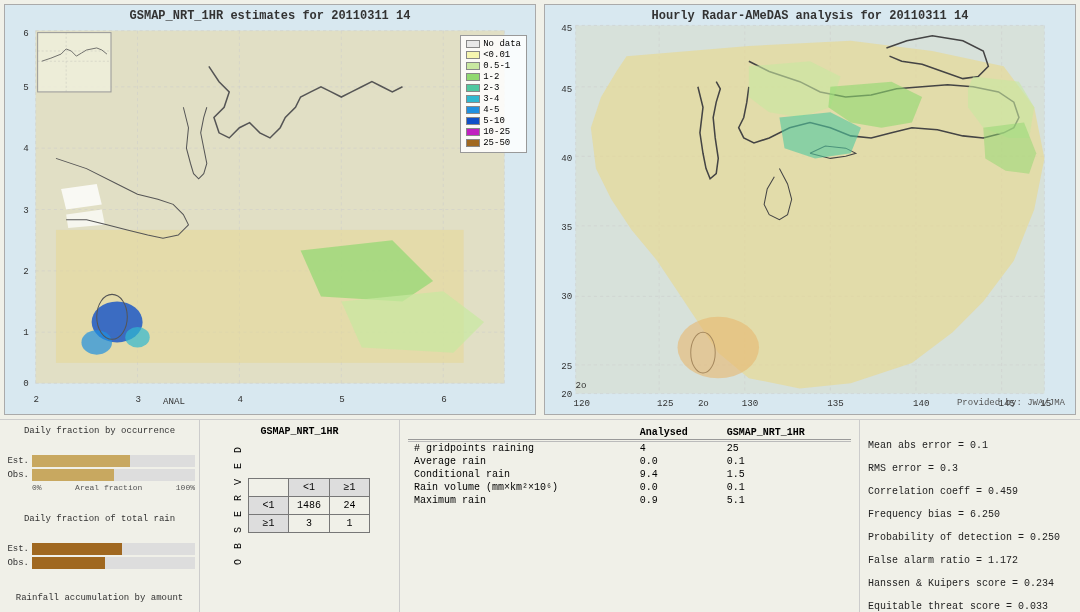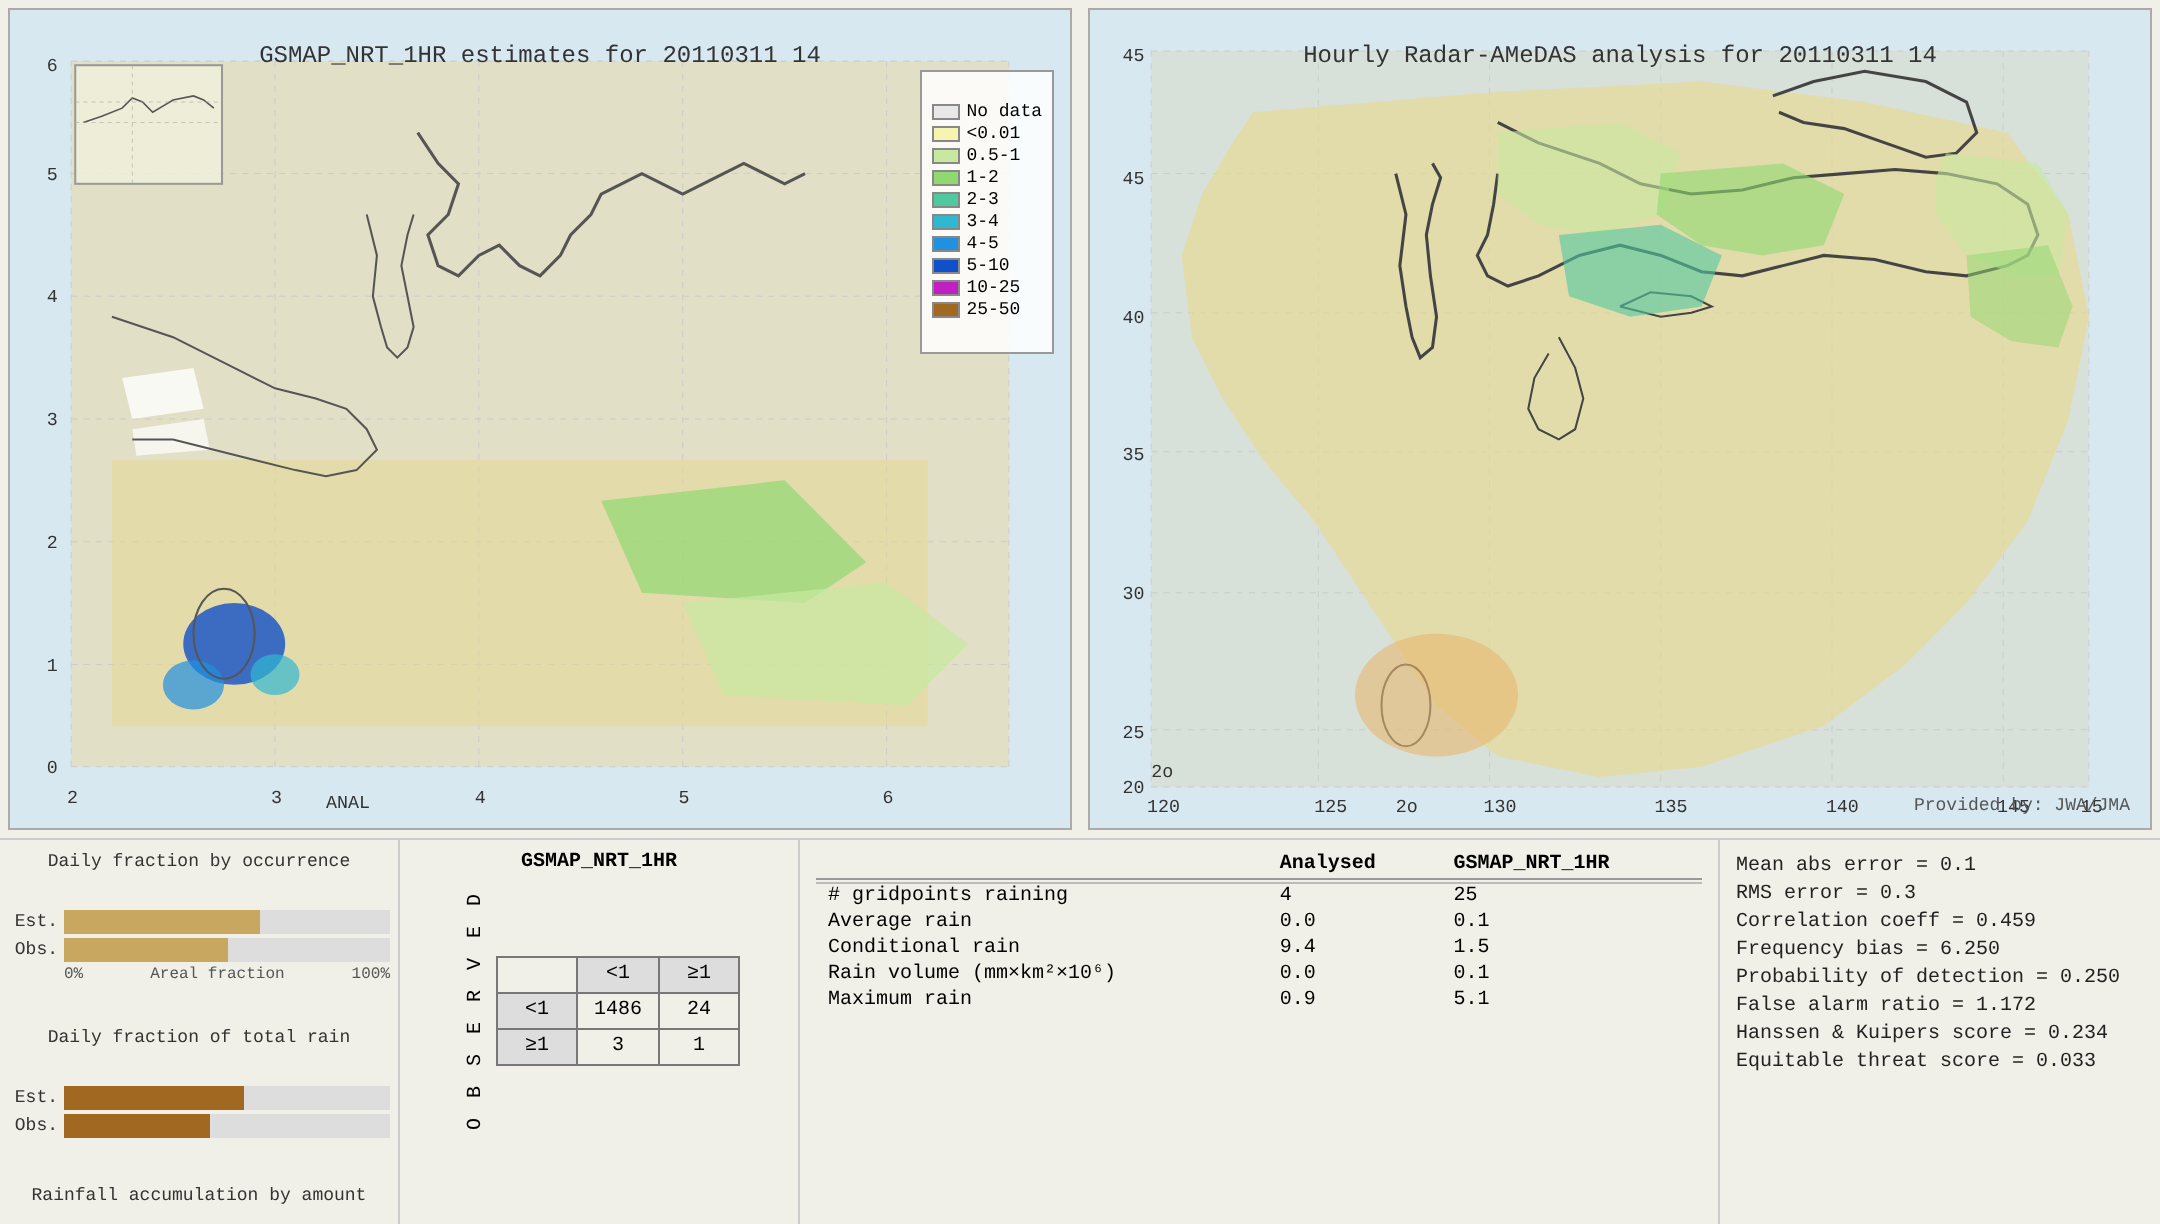--- a/index.html
+++ b/index.html
@@ -33,37 +33,37 @@
       flex: 1;
       position: relative;
       border: 1px solid #aaa;
       margin: 4px;
       background: #e8e8d8;
       overflow: hidden;
     }
 
     .map-title {
       position: absolute;
-      top: 16px;
+      top: 4px;
       left: 0; right: 0;
       text-align: center;
       font-size: 12px;
-      font-weight: normal;
+      font-weight: bold;
       color: #333;
       z-index: 10;
     }
 
     
     .legend-box {
       position: absolute;
       top: 30px;
       right: 8px;
       background: rgba(255,255,255,0.85);
       border: 1px solid #999;
-      padding: 15px 5px;
+      padding: 3px 5px;
       font-size: 9px;
       z-index: 20;
     }
 
     .legend-item {
       display: flex;
       align-items: center;
       margin-bottom: 1px;
     }
 
@@ -227,20 +227,21 @@
     
     .stats-section {
       width: 220px;
       padding: 8px 8px;
       font-size: 10px;
     }
 
     .stat-line {
       margin-bottom: 3px;
       color: #222;
+      margin-top: 12px;
     }
 
     
     .provided-label {
       position: absolute;
       bottom: 6px;
       right: 10px;
       font-size: 9px;
       color: #555;
     }

